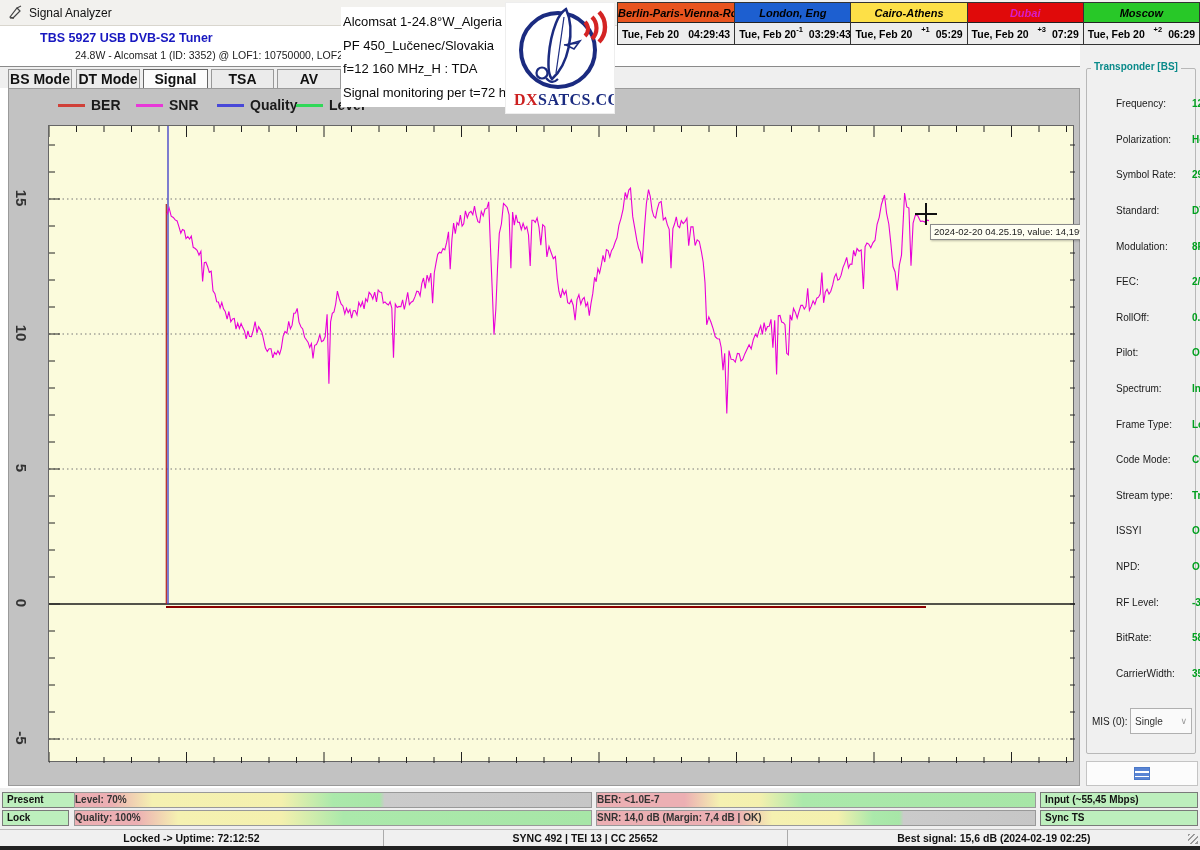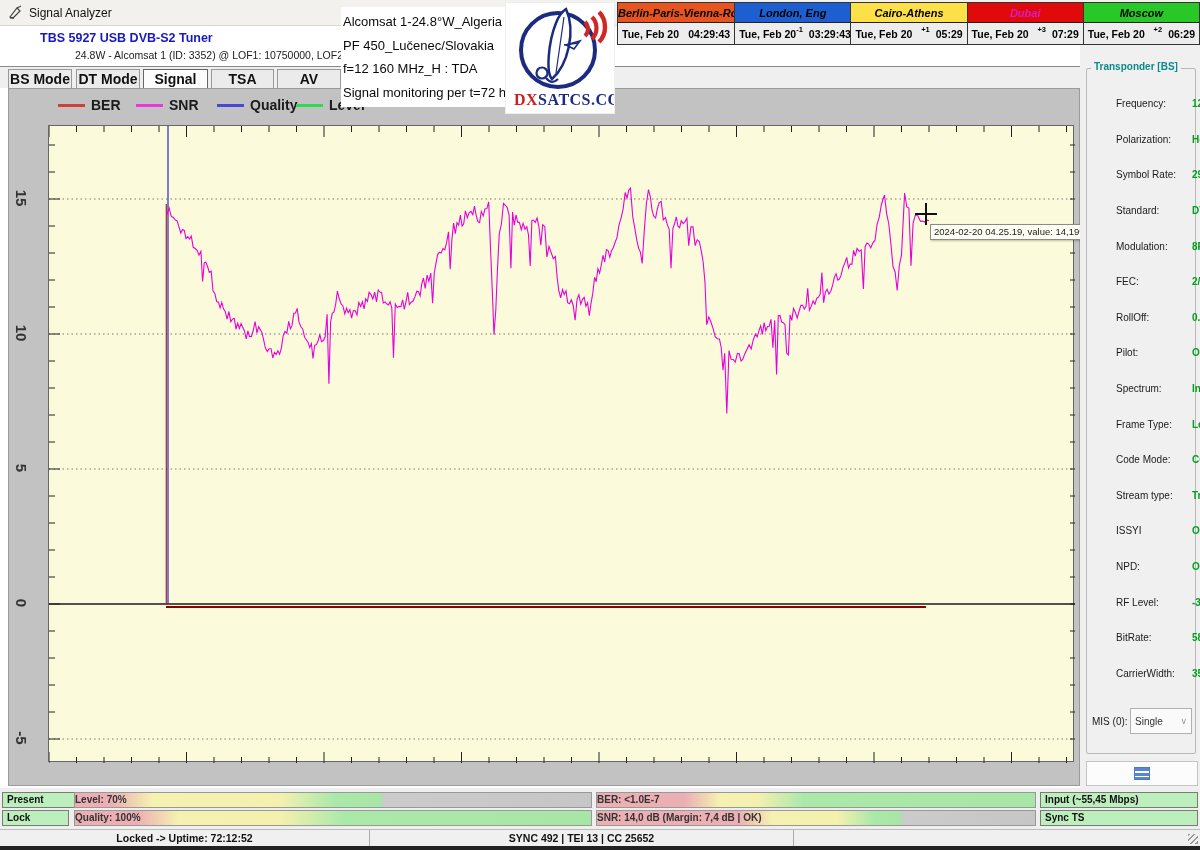--- a/index.html
+++ b/index.html
@@ -429,17 +429,18 @@
 <div class="pill abs" style="left:2px;top:792px;width:89px">Present</div>
 <div class="gbar bar-level abs" style="left:74px;top:792px;width:518px">Level: 70%</div>
 <div class="gbar bar-ber abs" style="left:596px;top:792px;width:440px">BER: &lt;1.0E-7</div>
 <div class="pill abs" style="left:1040px;top:792px;width:158px">Input (~55,45 Mbps)</div>
 <div class="pill abs" style="left:2px;top:810px;width:67px">Lock</div>
 <div class="gbar bar-quality abs" style="left:74px;top:810px;width:518px">Quality: 100%</div>
 <div class="gbar bar-snr abs" style="left:596px;top:810px;width:440px">SNR: 14,0 dB (Margin: 7,4 dB | OK)</div>
 <div class="pill abs" style="left:1040px;top:810px;width:158px">Sync TS</div>
 
 <div id="statusbar" class="abs">
-  <div class="sb-seg" style="width:370px">Locked -&gt; Uptime: 72:12:52</div>
+  <div class="sb-seg" style="width:403px">Locked -&gt; Uptime: 72:12:52</div>
   <div class="sb-seg" style="width:424px">SYNC 492 | TEI 13 | CC 25652</div>
+  <div class="sb-seg" style="width:433px;border-right:none">Best signal: 15,6 dB (2024-02-19 02:25)</div>
 </div>
 <div id="grip" class="abs"></div>
 <div id="bottom-strip" class="abs"></div>
 
 </body></html>

